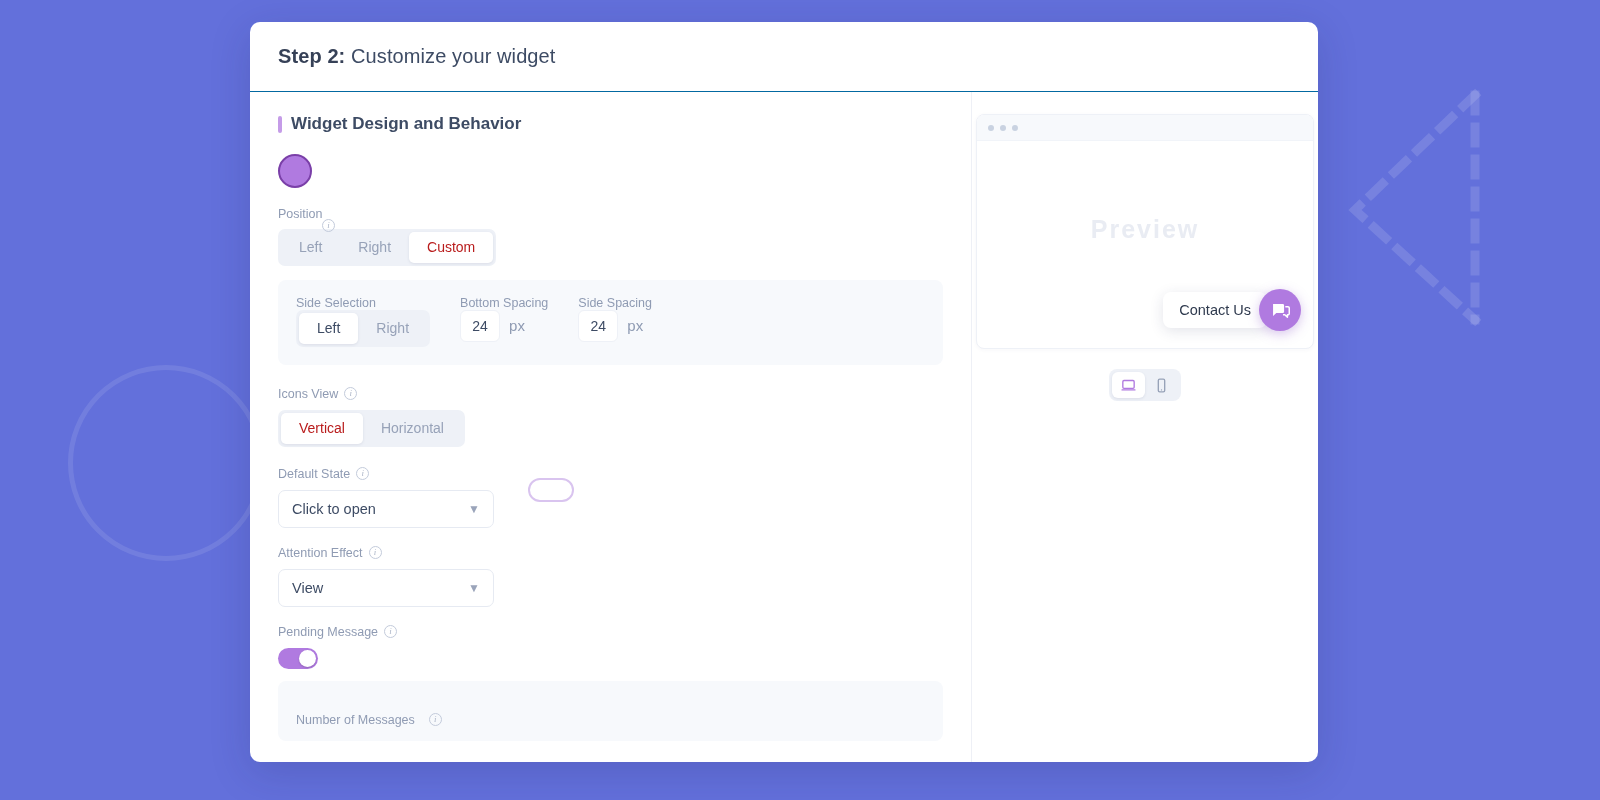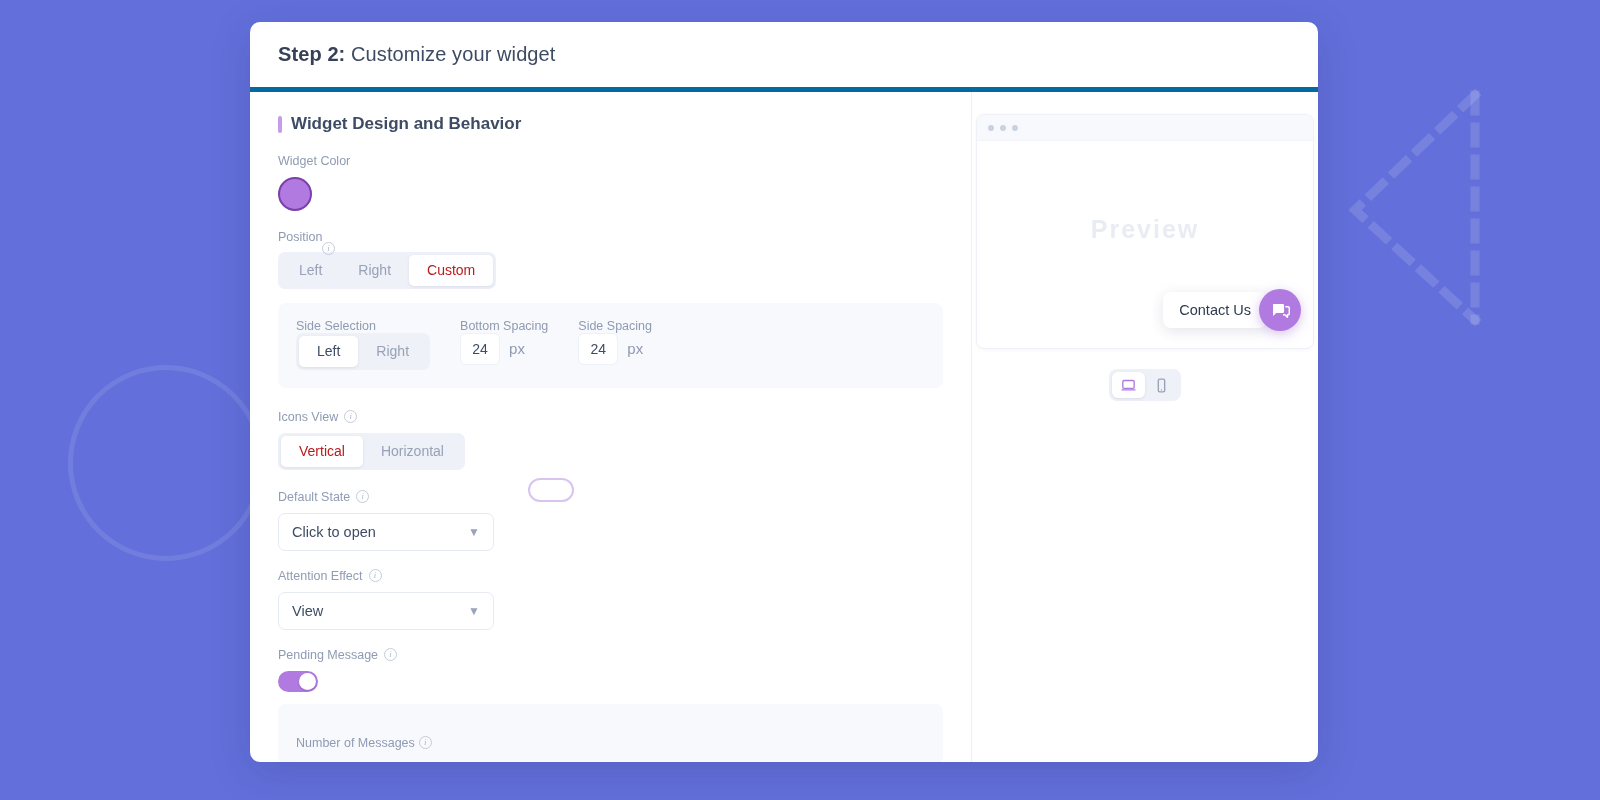--- a/index.html
+++ b/index.html
@@ -47,21 +47,21 @@
     border-radius: 10px;
     box-shadow: 0 10px 40px rgba(30,35,90,0.18);
     overflow: hidden;
   }
 
   .card-header {
     height: 70px;
     display: flex;
     align-items: center;
     padding: 0 28px;
-    border-bottom: 5px solid #0369a1;
+    border-bottom: 1px solid #0369a1;
   }
   .card-header .title {
     font-size: 20px;
     color: #3d4b64;
     letter-spacing: .1px;
   }
   .card-header .title b { font-weight: bold; color: #364157; }
 
   .card-body {
     display: flex;
@@ -261,21 +261,21 @@
     display: flex;
     gap: 30px;
     align-items: center;
     overflow: hidden;
   }
   .cut-panel .glabel {
     font-size: 12.5px;
     color: #8f9bb3;
     display: flex;
     align-items: center;
-    gap: 4px;
+    gap: 14px;
     white-space: nowrap;
   }
 
   .spacer-8 { height: 8px; }
   .mt-6 { margin-top: 6px; }
 
   
   .preview-col {
     flex: 1;
     padding: 22px 0 16px 0;
@@ -397,23 +397,20 @@
   <div class="card-body">
 
     <div class="settings">
 
       <div class="section-title">
         <span class="accent-bar"></span>
         <span class="section-label">Widget Design and Behavior</span>
       </div>
 
       
-      <div class="field-label">
-        <span>Widget Color</span>
-      </div>
       <div class="color-swatch"></div>
 
       
       <div class="field-label wrapped">
         <span>Position</span>
         <span class="info-icon">i</span>
       </div>
       <div class="segmented">
         <div class="seg">Left</div>
         <div class="seg">Right</div>

